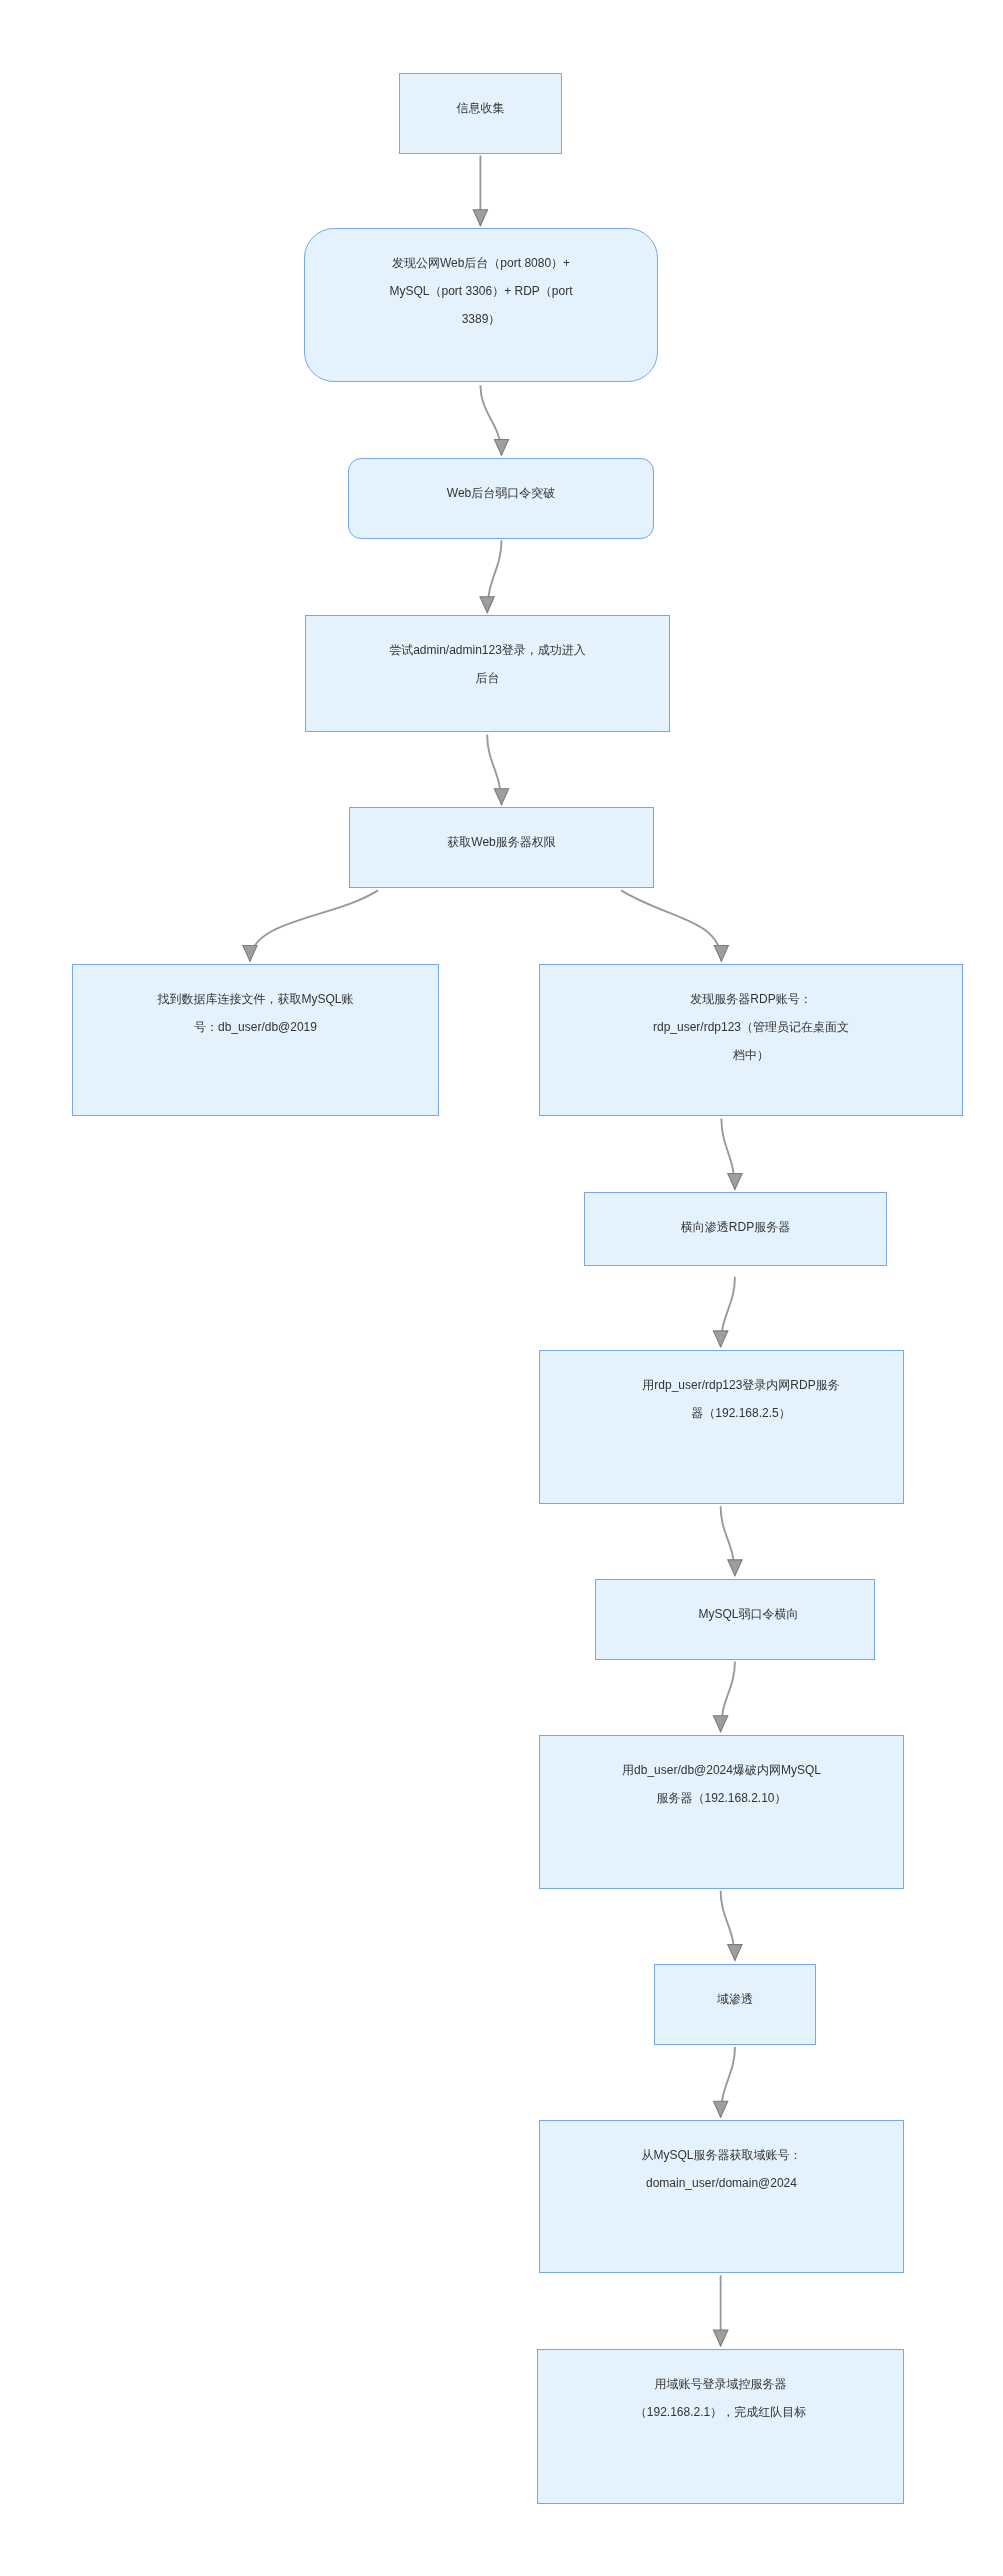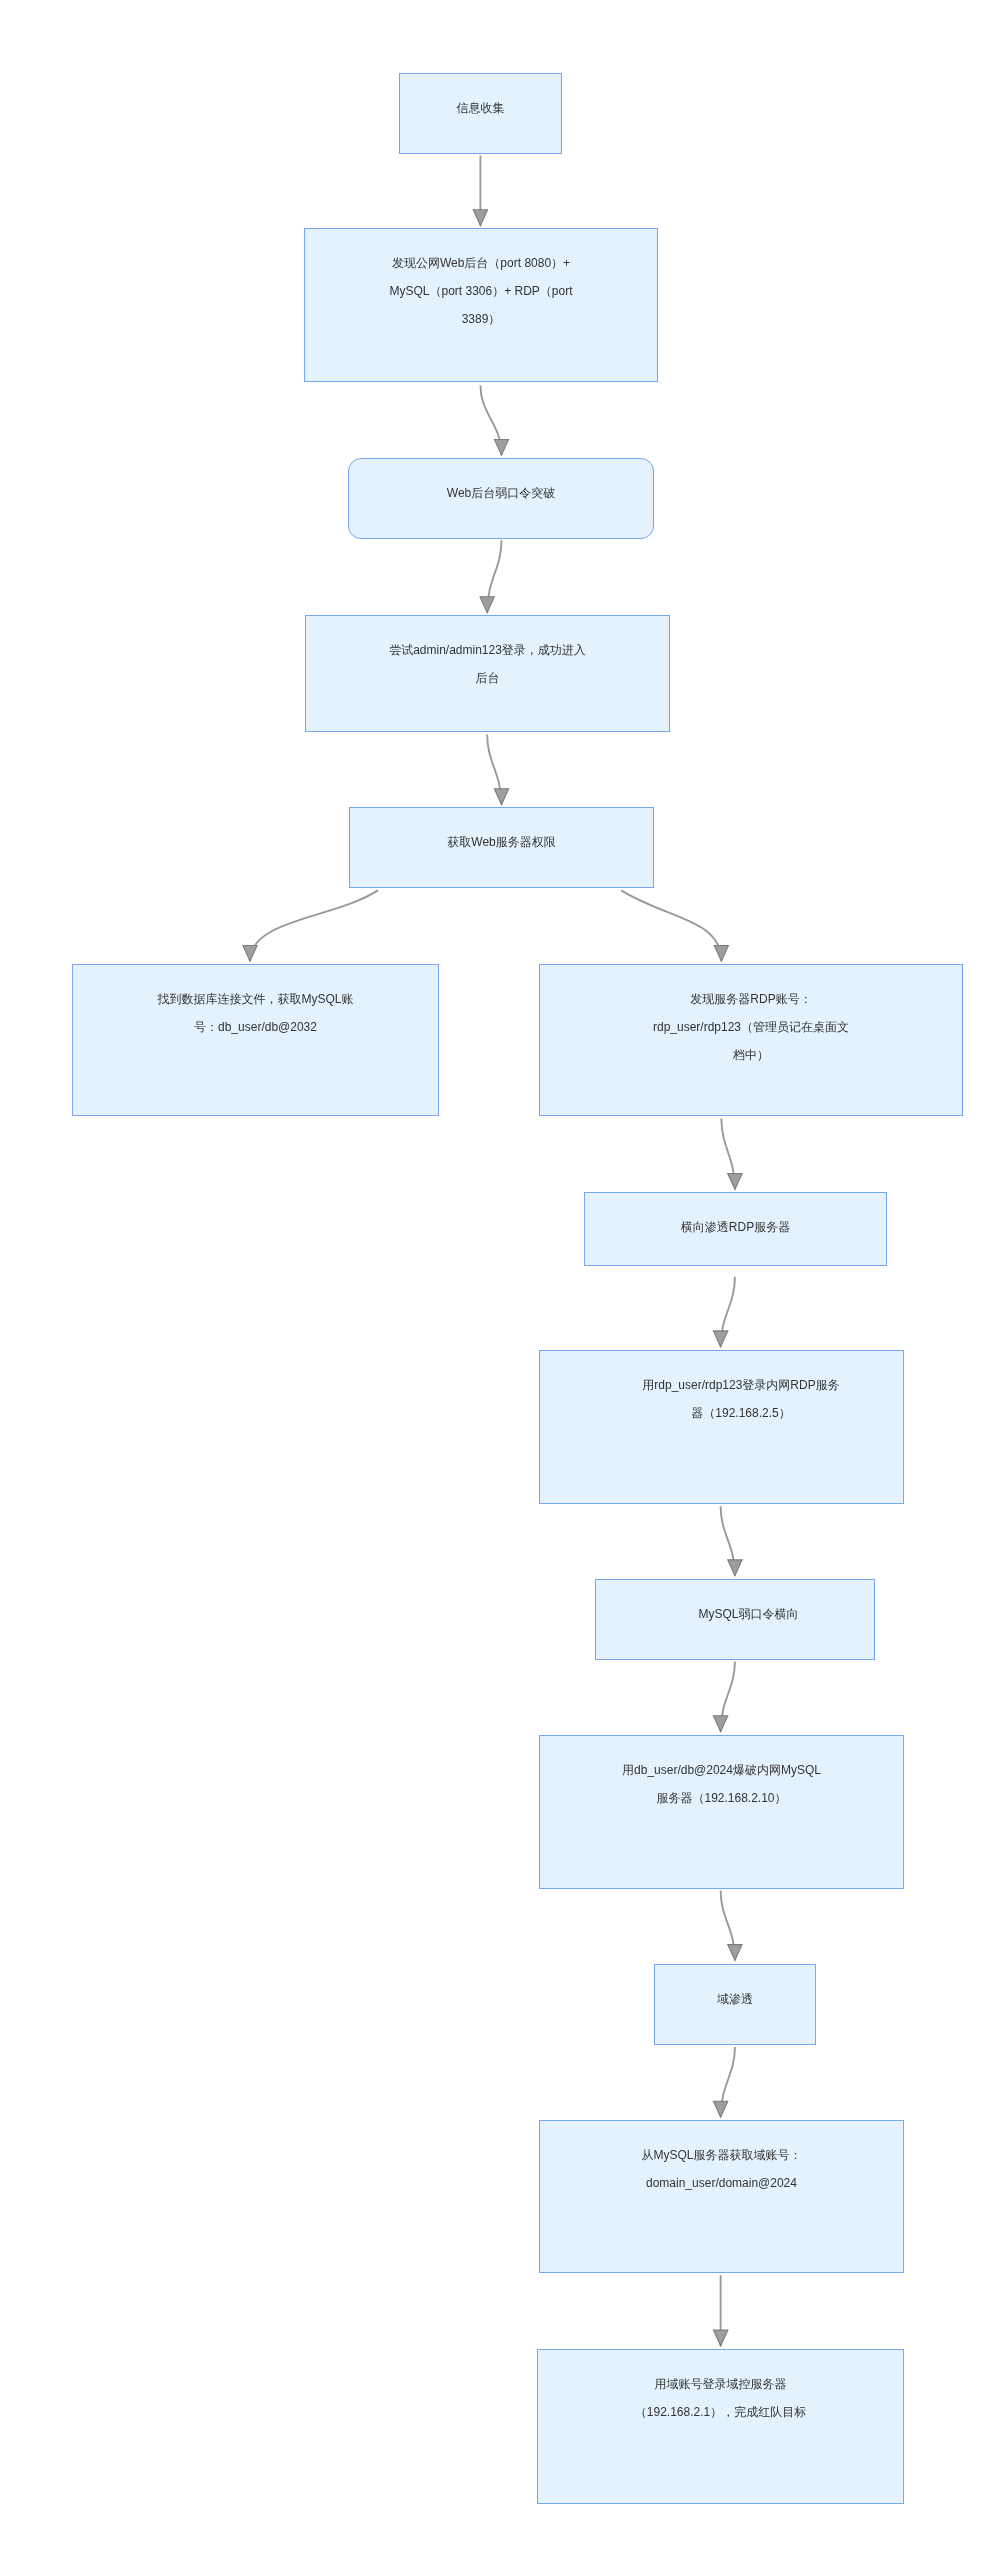--- a/index.html
+++ b/index.html
@@ -61,38 +61,38 @@
     <path class="edge" marker-end="url(#arrow)" d="M957,2000 C957,2037 976,2050 976,2092"></path>
     <path class="edge" marker-end="url(#arrow)" d="M976,2206 C976,2243 957,2256 957,2299"></path>
     <path class="edge" marker-end="url(#arrow)" d="M957,2510 C957,2547 976,2560 976,2603"></path>
     <path class="edge" marker-end="url(#arrow)" d="M976,2718 C976,2755 957,2768 957,2811"></path>
     <path class="edge" marker-end="url(#arrow)" d="M957,3021 L957,3115"></path>
   </svg>
 
   <div class="node" style="left:399px; top:73px;  width:163px; height:81px;">
       <span class="label">信息收集</span>
     </div>
-  <div class="node" style="left:304px; top:228px; width:354px; height:154px;">
+  <div class="node" style="left:304px; top:228px; width:354px; height:154px;border-radius:30px;">
       <span class="label">发现公网Web后台（port 8080）+
 MySQL（port 3306）+ RDP（port
 3389）</span>
     </div>
   <div class="node" style="left:348px; top:458px; width:306px; height:81px;border-radius:13px;">
       <span class="label">Web后台弱口令突破</span>
     </div>
   <div class="node" style="left:305px; top:615px; width:365px; height:117px;">
       <span class="label">尝试admin/admin123登录，成功进入
 后台</span>
     </div>
   <div class="node" style="left:349px; top:807px; width:305px; height:81px;">
       <span class="label">获取Web服务器权限</span>
     </div>
   <div class="node" style="left:72px;  top:964px; width:367px; height:152px;">
       <span class="label">找到数据库连接文件，获取MySQL账
-号：db_user/db@2032</span>
+号：db_user/db@2019</span>
     </div>
   <div class="node" style="left:539px; top:964px; width:424px; height:152px;">
       <span class="label">发现服务器RDP账号：
 rdp_user/rdp123（管理员记在桌面文
 档中）</span>
     </div>
   <div class="node" style="left:584px; top:1192px; width:303px; height:74px;">
       <span class="label">横向渗透RDP服务器</span>
     </div>
   <div class="node" style="left:539px; top:1350px; width:365px; height:154px;padding-left:48px;">

